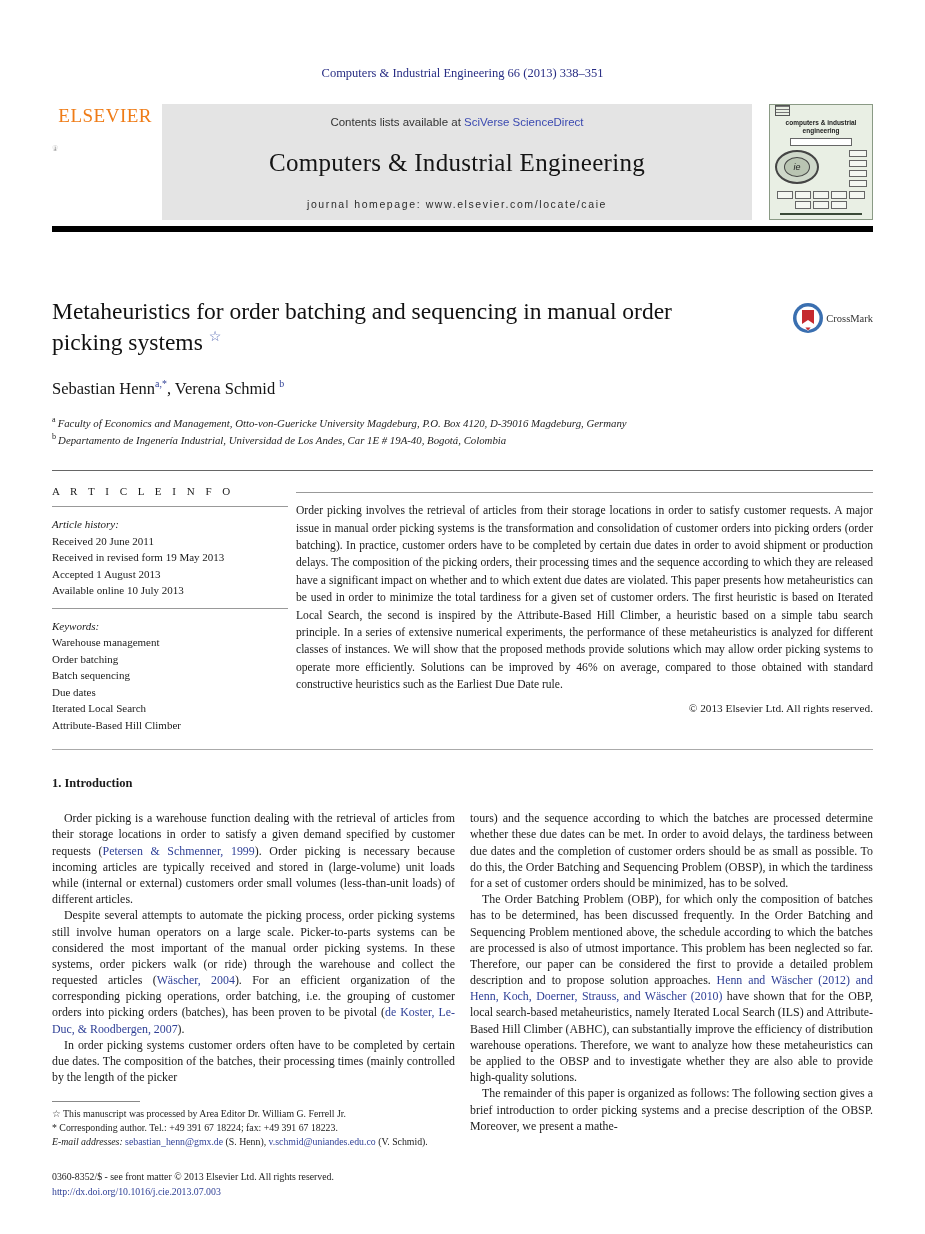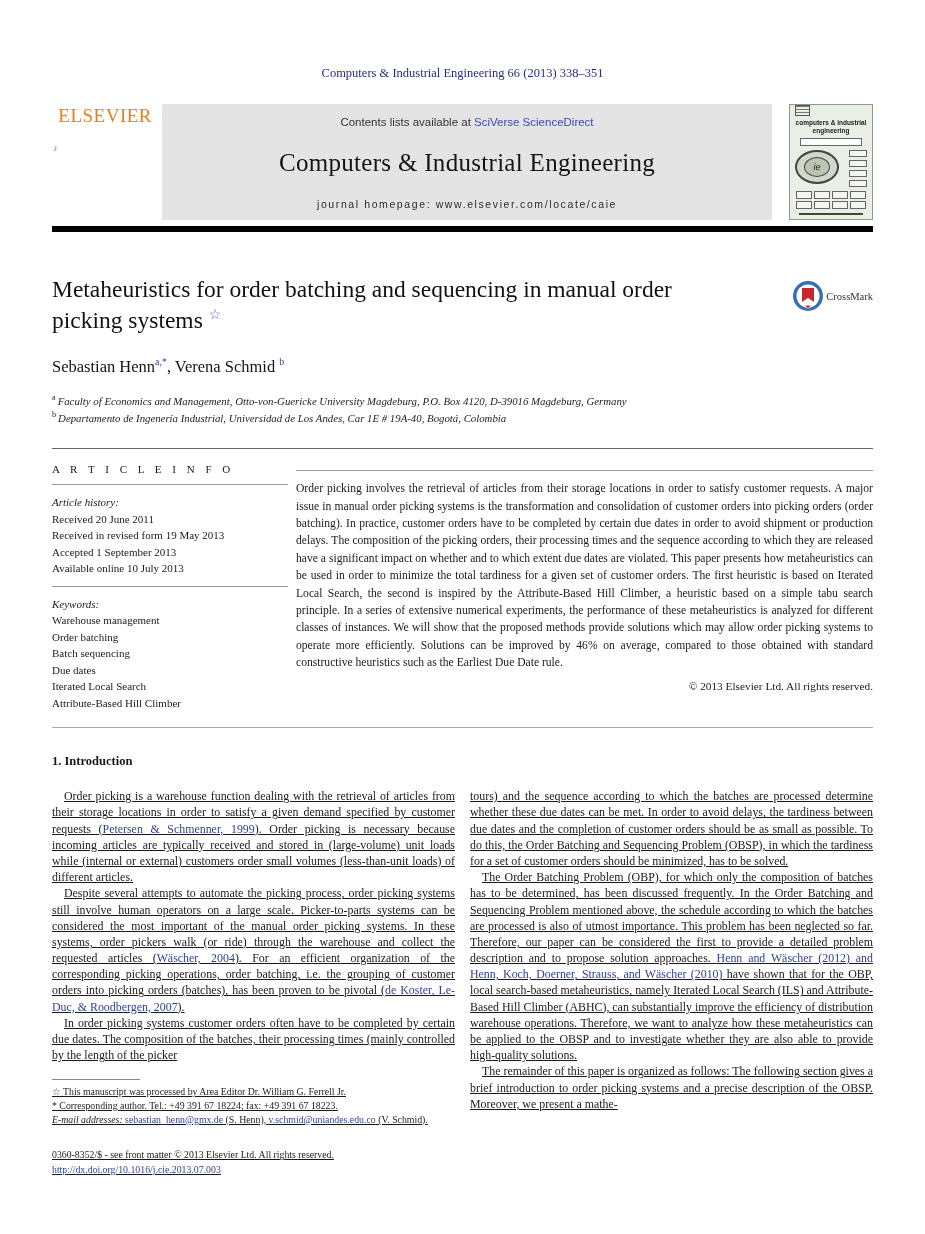--- a/index.html
+++ b/index.html
@@ -15,37 +15,37 @@
 
   
   .header-row { display:flex; margin-top:23px; height:116px; }
   .logo-box { width:110px; display:flex; flex-direction:row; align-items:flex-start; justify-content:flex-end; padding-right:10px; }
   .elsevier-word { font-family:"Liberation Serif",serif; font-size:19px; color:#ef7c17; letter-spacing:0.5px; line-height:1; margin-top:2px; }
   .banner { flex:1; background:#e4e4e4; display:flex; flex-direction:column; align-items:center; justify-content:space-between; padding:12px 0 10px; }
   .contents-line { font-family:"Liberation Sans",sans-serif; font-size:11.5px; color:#333; }
   .contents-line .lnk { color:#3a49b0; }
   .journal-title { font-size:25px; color:#141414; letter-spacing:0.3px; }
   .homepage-line { font-family:"Liberation Sans",sans-serif; font-size:10.5px; letter-spacing:1.6px; color:#2b2b2b; }
-  .cover-box { width:84px; margin-left:17px; background:#e9efe4; border:1px solid #8a9a85; padding:0 5px; display:flex; flex-direction:column; align-items:center; font-family:"Liberation Sans",sans-serif; }
+  .cover-box { width:104px; margin-left:17px; background:#e9efe4; border:1px solid #8a9a85; padding:0 5px; display:flex; flex-direction:column; align-items:center; font-family:"Liberation Sans",sans-serif; }
   .cover-minilogo { align-self:flex-start; width:15px; height:11px; border:1px solid #555; background:repeating-linear-gradient(#777 0 1px,#e9efe4 1px 3px); }
   .cover-title { font-size:6.5px; font-weight:bold; color:#222; text-align:center; line-height:1.2; margin-top:3px; }
   .cover-inputbox { width:62px; height:8px; background:#fff; border:1px solid #666; margin-top:3px; }
   .cover-mid { display:flex; width:100%; margin-top:4px; justify-content:space-between; align-items:flex-start; }
   .cover-oval { width:44px; height:34px; border:2px solid #444; border-radius:50%; background:#cfd8ca; display:flex; align-items:center; justify-content:center; }
   .cover-oval-inner { width:26px; height:20px; border:1px solid #444; border-radius:50%; background:#b9c4b2; font-size:9px; color:#222; display:flex; align-items:center; justify-content:center; font-style:italic; }
   .cover-chips { display:flex; flex-direction:column; gap:3px; }
   .chip { width:18px; height:7px; border:1px solid #666; background:#f4f7f1; }
   .cover-grid { display:flex; gap:2px; margin-top:4px; flex-wrap:wrap; justify-content:center; }
   .cover-grid .chip { width:16px; height:8px; }
   .cover-bar { width:90%; height:2px; background:#3b4a38; margin-top:4px; }
 
   .black-bar { height:6px; background:#000; margin-top:6px; }
 
   
-  .title-row { display:flex; justify-content:space-between; align-items:flex-start; margin-top:42px; }
+  .title-row { display:flex; justify-content:space-between; align-items:flex-start; margin-top:64px; }
   .paper-title { font-size:23.5px; line-height:1.32; color:#111; max-width:660px; font-weight:normal; margin:0; }
   .title-mark { font-size:60%; vertical-align:super; color:#5a6db5; }
   .crossmark { display:flex; align-items:center; gap:2px; margin-top:6px;justify-content:space-between; }
   .crossmark-text { font-size:10.5px; color:#333; font-family:"Liberation Serif",serif; }
 
   .authors { margin-top:20px; font-size:16.5px; color:#141414; }
   .authors sup { font-size:60%; color:#2e3f96; }
   .affiliations { margin-top:15px; font-size:10.8px; font-style:italic; line-height:1.55; color:#222; }
   .affiliations sup { font-style:normal; font-size:75%; }
 
@@ -55,21 +55,21 @@
   .abs-col { flex:1; }
   .sec-heading { font-size:11px; letter-spacing:4px; color:#1a1a1a; margin:2px 0 0; font-weight:normal; }
   .thin-rule { border:none; border-top:1px solid #999; margin:9px 0; }
   .info-text { font-size:11px; line-height:1.5; }
   .it { font-style:italic; }
   .abstract-text { font-size:11.6px; line-height:1.5; text-align:justify; margin-top:2px; }
   .copyright { font-size:11.3px; text-align:right; margin-top:9px; }
 
   
   .intro-heading { font-weight:bold; font-size:12.5px; margin-top:26px; }
-  .columns { display:flex; gap:15px; margin-top:19px;text-decoration:underline; }
+  .columns { display:flex; gap:15px; margin-top:19px; }
   .col { flex:1; font-size:11.9px; line-height:1.36; text-align:justify; }
   .para { margin:0; }
   .para.ind { text-indent:12px; }
   .lnk { color:#2e3f96; text-decoration:none; }
 
   
   .footnotes { margin-top:16px; font-size:9.8px; line-height:1.4; text-align:left; }
   .fn-rule { border:none; border-top:1px solid #888; width:88px; margin:0 0 5px 0; }
   .fn-line { margin:0; }
   .footer-block { margin-top:22px; font-size:9.8px; line-height:1.45; }
@@ -160,21 +160,21 @@
   </div>
 
   <div class="info-section">
     <div class="info-col">
       <div class="sec-heading">A R T I C L E   I N F O</div>
       <hr class="thin-rule">
       <div class="info-text">
         <div class="it">Article history:</div>
         <div>Received 20 June 2011</div>
         <div>Received in revised form 19 May 2013</div>
-        <div>Accepted 1 September 2013</div>
+        <div>Accepted 1 August 2013</div>
         <div>Available online 10 July 2013</div>
       </div>
       <hr class="thin-rule">
       <div class="info-text">
         <div class="it">Keywords:</div>
         <div>Warehouse management</div>
         <div>Order batching</div>
         <div>Batch sequencing</div>
         <div>Due dates</div>
         <div>Iterated Local Search</div>

